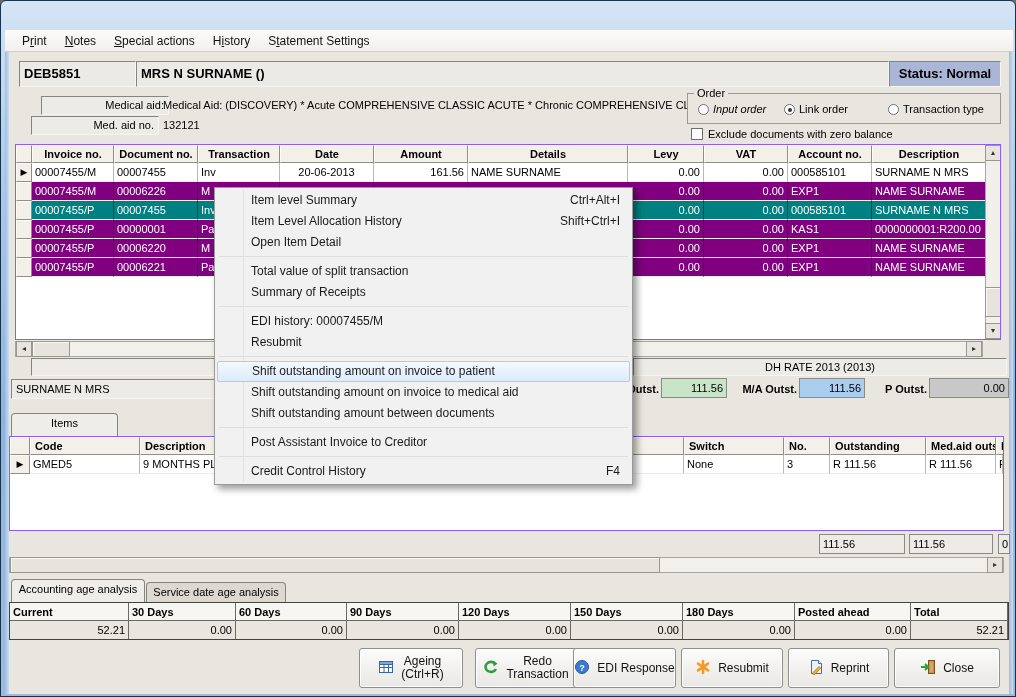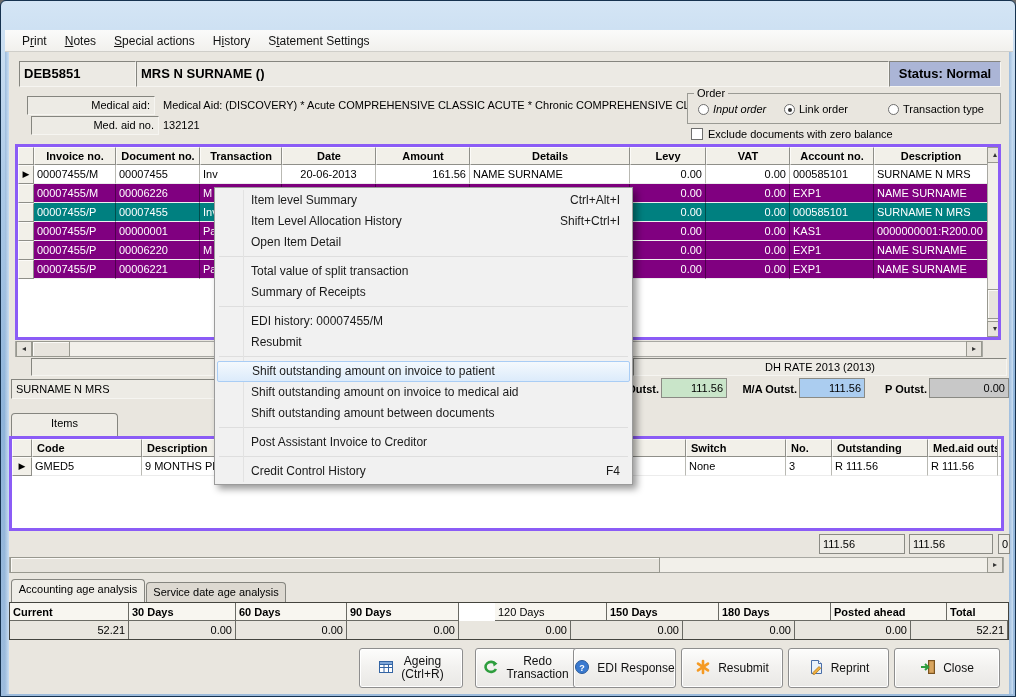--- a/index.html
+++ b/index.html
@@ -48,21 +48,21 @@
   .ordergroup { position:absolute; border:1px solid #9a9a94; font-size:11px; }
   .ordergroup .legend { position:absolute; top:-7px; left:6px; background:#e9e6df; padding:0 3px; }
   .radio { width:11px; height:11px; border-radius:50%; border:1px solid #6e6e6e; background:#fff;
     display:inline-block; margin-right:4px; vertical-align:-2px; position:relative; }
   .radio.sel::after { content:''; position:absolute; left:2.5px; top:2.5px; width:4px; height:4px;
     border-radius:50%; background:#333; }
   .ropt { position:absolute; top:9px; font-size:11px; white-space:nowrap; }
   .cb { width:12px; height:12px; border:1px solid #6e6e6e; background:#fff; display:inline-block;
     margin-right:5px; vertical-align:-2px; }
   
-  .grid { position:absolute; background:#fff; border:3px solid #8b5cf6; font-size:11px; overflow:hidden; }
+  .grid { position:absolute; background:#fff; border:1px solid #8b5cf6; font-size:11px; overflow:hidden; }
   .grow { display:flex; }
   .gcell { flex:none; height:19px; line-height:18px; padding:0 3px; overflow:hidden;
     white-space:nowrap; border-right:1px solid #b9b9b3; border-bottom:1px solid #ececec; }
   .ghead .gcell { height:18px; line-height:16px; background:#f2f0e9; font-weight:bold; text-align:center;
     border:1px solid; border-color:#fcfbf8 #8f8f89 #8f8f89 #fcfbf8; padding:0 2px; }
   .ghead.leftal .gcell { text-align:left; padding-left:4px; }
   .ind { background:#f2f0e9; border:1px solid; border-color:#fcfbf8 #8f8f89 #8f8f89 #fcfbf8;
     text-align:center; line-height:17px; font-size:9px; color:#000; }
   .al-r { text-align:right; } .al-c { text-align:center; }
   
@@ -111,21 +111,21 @@
     </nav>
 
   <div class="client">
     <div class="edge" style="left:0"></div>
     <div class="edge" style="right:0"></div>
 
     <div class="box hbox" style="left:14px;top:9px;width:117px;height:26px;">DEB5851</div>
     <div class="box hbox" style="left:131px;top:9px;width:753px;height:26px;">MRS N SURNAME ()</div>
     <div class="box hbox" id="statusBox" style="left: 884px; top: 9px; width: 112px; height: 26px; text-align: center; background: rgb(171, 181, 214);">Status: Normal</div>
 
-    <div class="box lblbox" style="left:22px;top:44px;width:128px;height:19px;padding-left:20px;">Medical aid:</div>
+    <div class="box lblbox" style="left:36px;top:44px;width:128px;height:19px;padding-left:20px;">Medical aid:</div>
     <div class="valtext" style="left:158px;top:47px;width:524px;">Medical Aid: (DISCOVERY) * Acute COMPREHENSIVE CLASSIC ACUTE * Chronic COMPREHENSIVE CLASSIC CHRONI</div>
     <div class="box lblbox" style="left:26px;top:64px;width:128px;height:19px;">Med. aid no.</div>
     <div class="valtext" style="left:158px;top:67px;width:200px;">132121</div>
 
     <div class="ordergroup" style="left:682px;top:41px;width:314px;height:31px;">
       <span class="legend">Order</span>
       <span id="orderRadios"><span class="ropt" style="left: 10px; font-style: italic;"><span class="radio"></span><span>Input order</span></span><span class="ropt" style="left: 96px;"><span class="radio sel"></span><span>Link order</span></span><span class="ropt" style="left: 200px;"><span class="radio"></span><span>Transaction type</span></span></span>
     </div>
     <div class="abs" style="left:686px;top:76px;font-size:11px;">
       <span class="cb"></span><span>Exclude documents with zero balance</span>
@@ -280,21 +280,21 @@
     </div>
 
     <div class="tab active" style="left:6px;top:527px;width:134px;height:23px;">Accounting age analysis</div>
     <div class="tab" style="left:141px;top:530px;width:140px;height:20px;">Service date age analysis</div>
     <div class="grid" id="ageGrid" style="left:4px;top:550px;width:1000px;height:38px;border:1px solid #44443e;">
         <div class="grow agehead">
           <div class="gcell" style="width: 119px; font-weight: bold;">Current</div>
           <div class="gcell" style="width: 107px; font-weight: bold;">30 Days</div>
           <div class="gcell" style="width: 111px; font-weight: bold;">60 Days</div>
           <div class="gcell" style="width: 112px; font-weight: bold;">90 Days</div>
-          <div class="gcell" style="width: 112px; font-weight: normal; margin-left: 36px;">120 Days</div>
+          <div class="gcell" style="width: 112px; font-weight: bold;">120 Days</div>
           <div class="gcell" style="width: 112px; font-weight: bold;">150 Days</div>
           <div class="gcell" style="width: 112px; font-weight: bold;">180 Days</div>
           <div class="gcell" style="width: 116px; font-weight: bold;">Posted ahead</div>
           <div class="gcell" style="width: 97px; font-weight: bold;">Total</div>
         </div>
         <div class="grow ageval">
           <div class="gcell al-r" style="width: 119px;">52.21</div>
           <div class="gcell al-r" style="width: 107px;">0.00</div>
           <div class="gcell al-r" style="width: 111px;">0.00</div>
           <div class="gcell al-r" style="width: 112px;">0.00</div>

